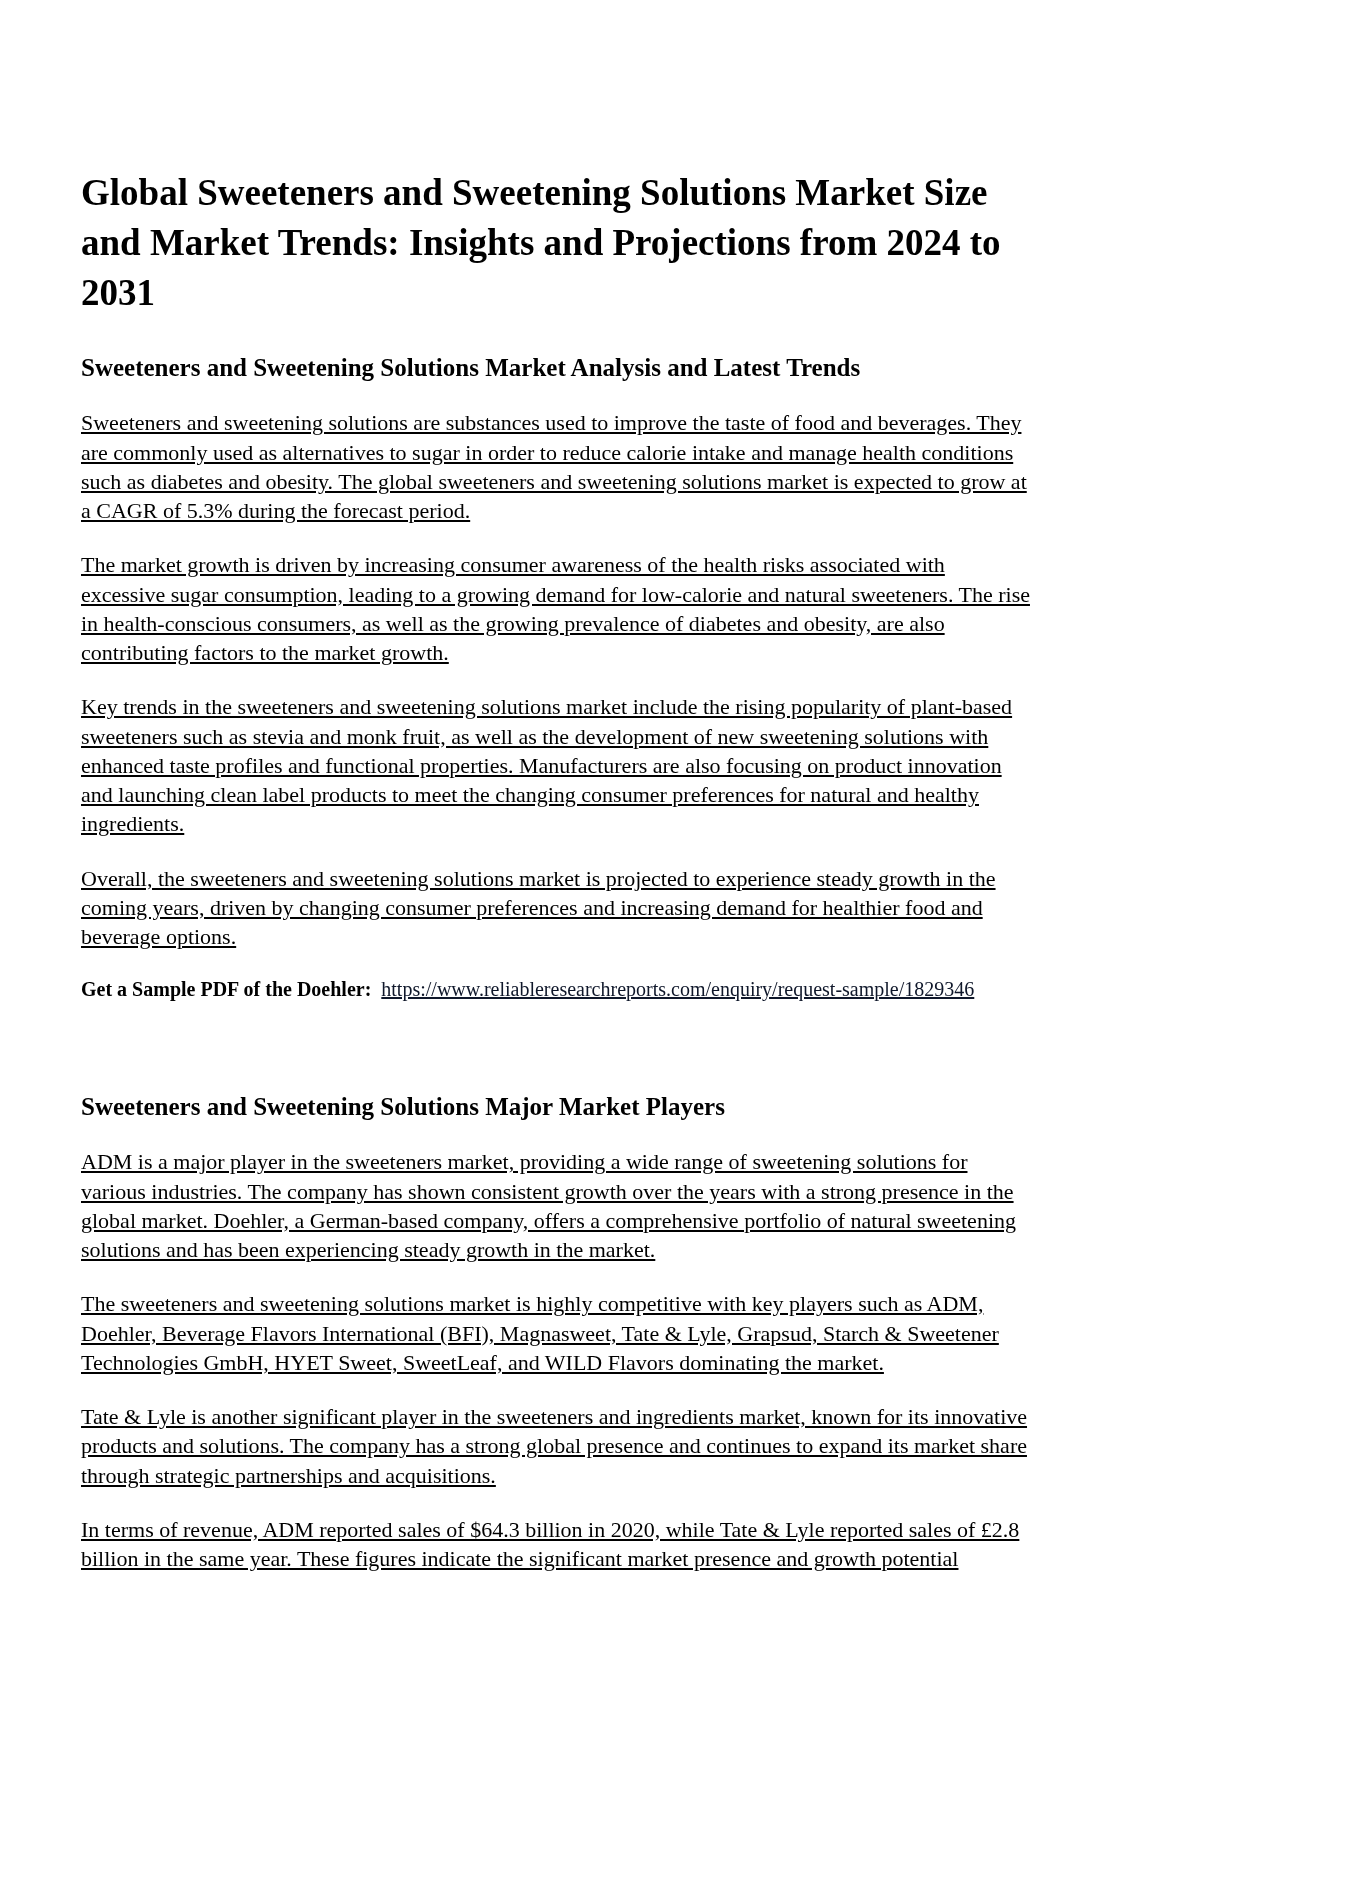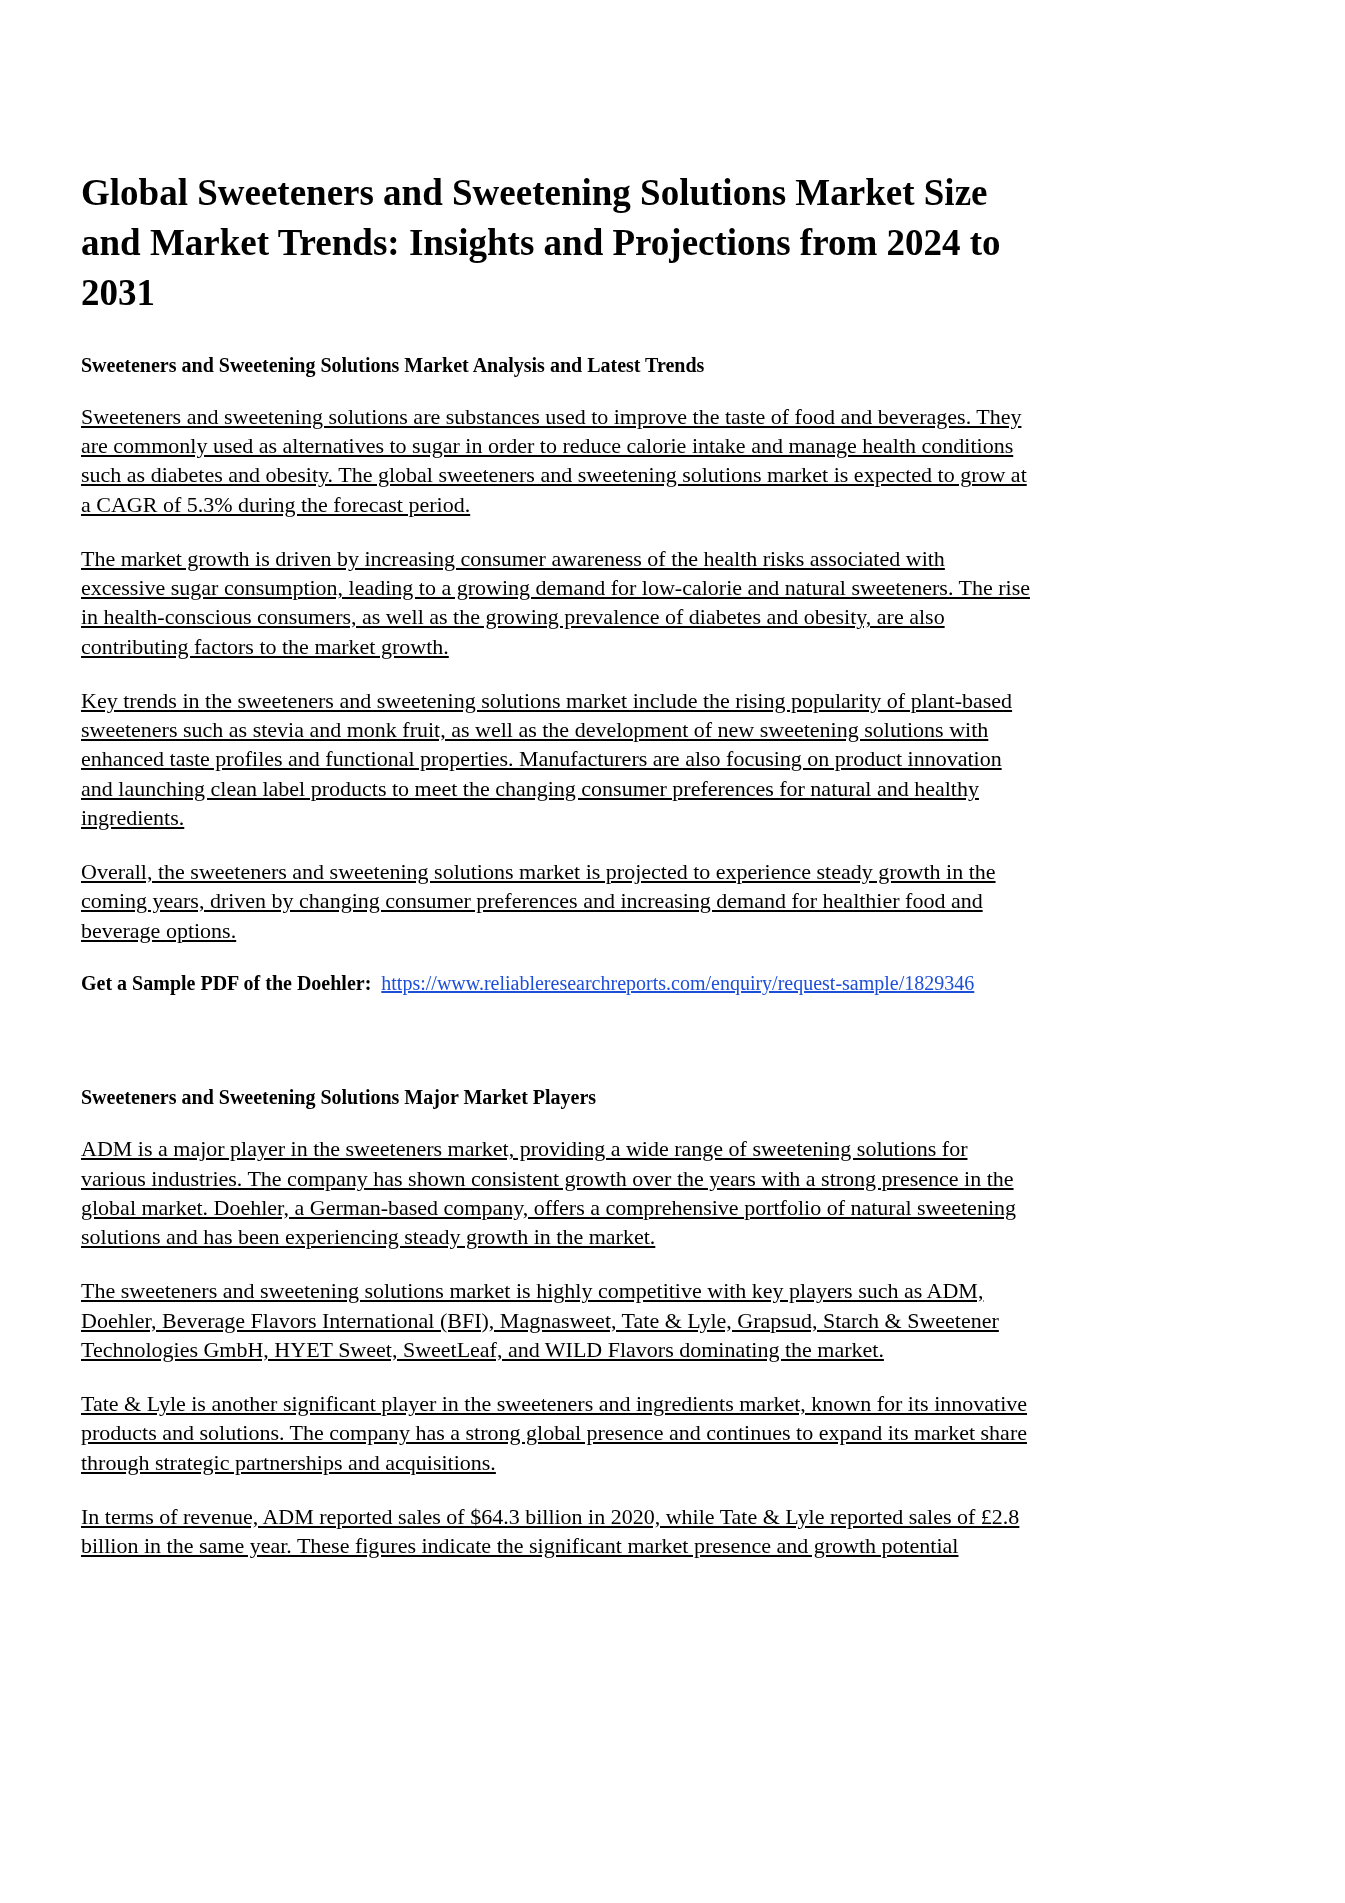--- a/index.html
+++ b/index.html
@@ -22,21 +22,21 @@
       width: 952px;
     }
     h1.page-title {
       font-size: 37px;
       font-weight: bold;
       line-height: 1.35;
       margin: 0 0 34px 0;
       letter-spacing: 0px;
     }
     h2.section-heading {
-      font-size: 20px;
+      font-size: 25px;
       font-weight: bold;
       margin: 28px 0 24px 0;
       line-height: 1.3;
     }
     h2.section-heading.big-gap {
       margin-top: 88px;
     }
     p.body-par {
       font-size: 22px;
       line-height: 1.33;
@@ -48,21 +48,21 @@
       font-size: 20px;
       line-height: 1.33;
       margin: 0 0 25px 0;
       overflow-wrap: break-word;
       word-break: break-word;
     }
     p.sample-line .bold-label {
       font-weight: bold;
     }
     p.sample-line a.url-link {
-      color: #1d4ed8;
+      color: #0f172a;
       text-decoration: underline;
       margin-left: 10px;
       cursor: pointer;
     }
   </style>
 </head>
 <body>
 
 <div class="doc">
 

